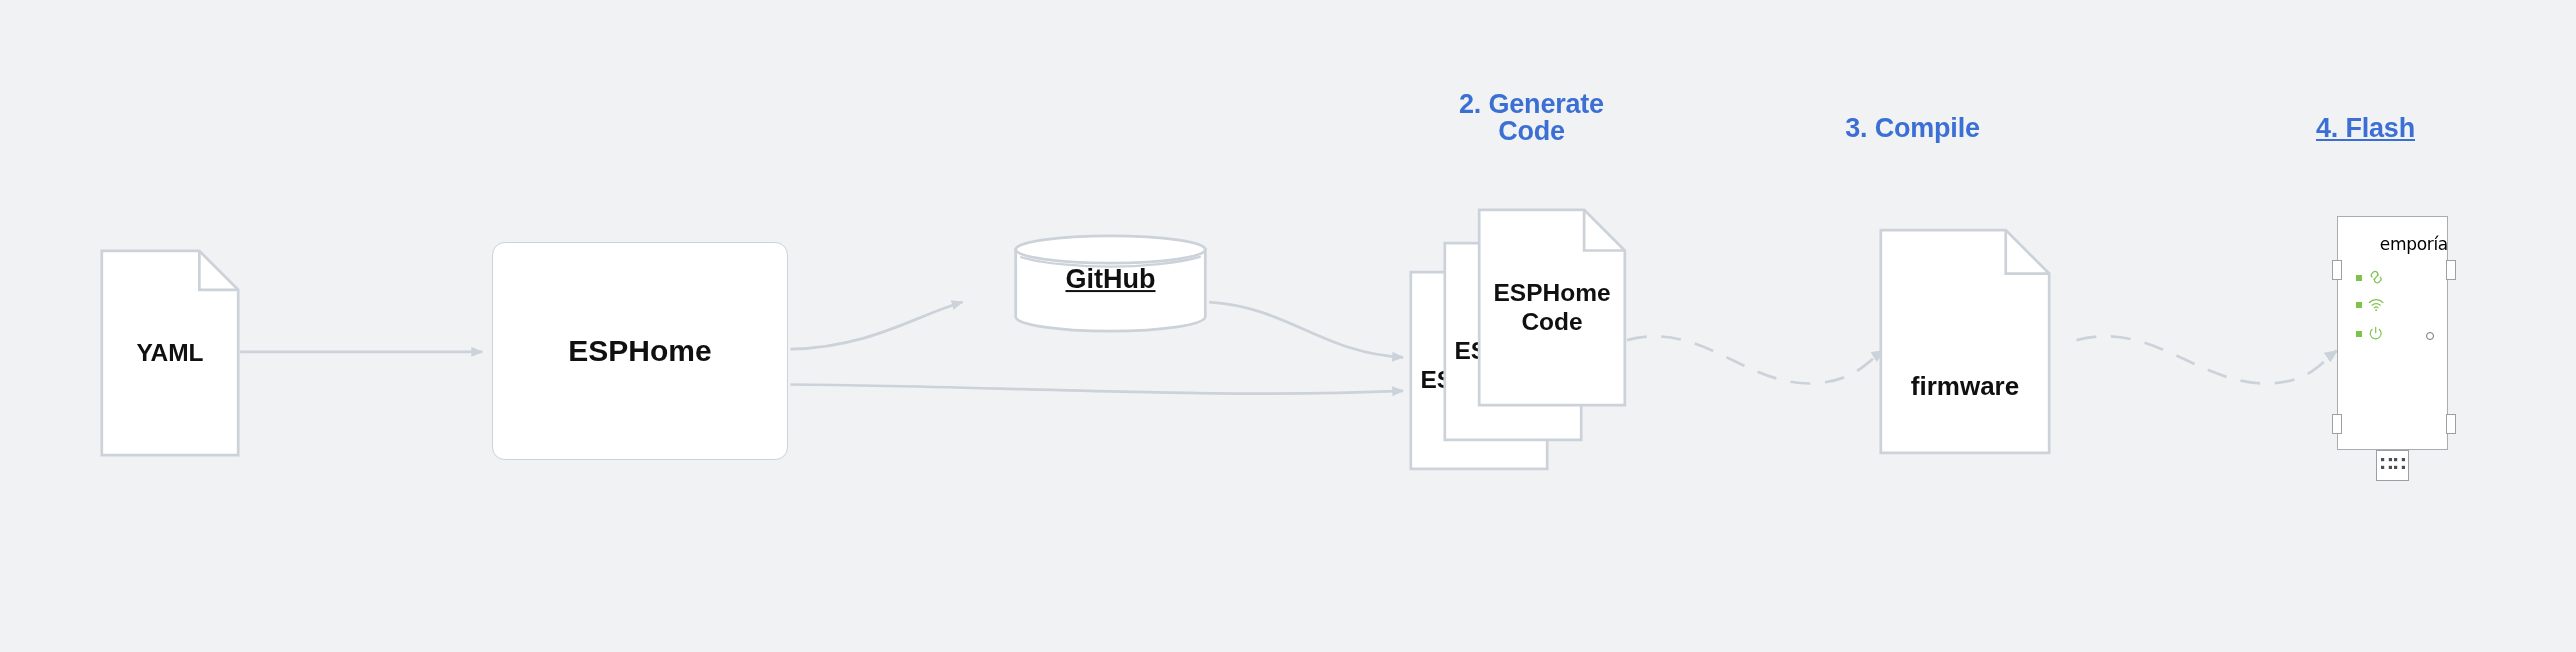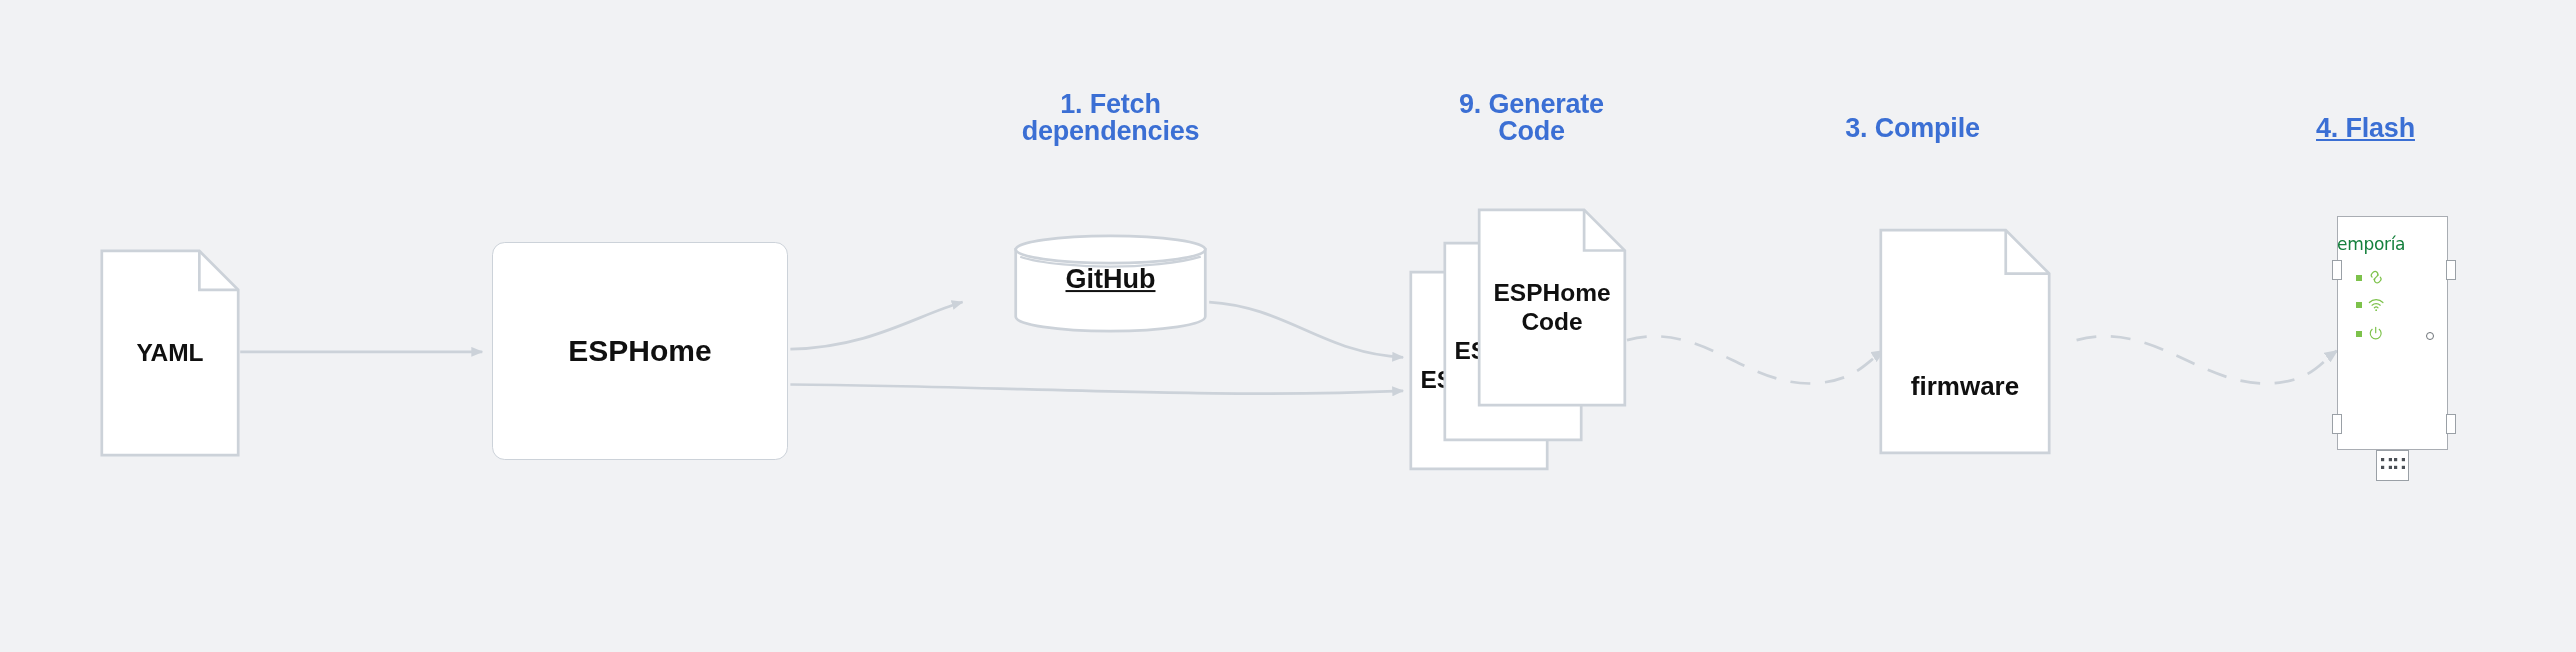--- a/index.html
+++ b/index.html
@@ -76,23 +76,23 @@
     left: 9px; top: 0;
     width: 111px; height: 234px;
     background: #fff;
     border: 1.8px solid #a9adb3;
     box-sizing: border-box;
   }
   .device-logo {
     position: absolute;
     left: 9px; top: 0;
     width: 111px;
-    text-align: left;
+    text-align: right;
     font-size: 17px;
-    color: #15803d;
+    color: #000000;
     font-family: "DejaVu Sans", sans-serif;
     letter-spacing: -0.3px;
   }
   .tab {
     position: absolute;
     width: 10px; height: 20px;
     background: #fff;
     border: 1.8px solid #9aa0a6;
     box-sizing: border-box;
   }
@@ -149,27 +149,23 @@
 
     <g>
       <path d="M1795,375 C1880,352 1930,432 2010,422 C2050,417 2060,398 2078,387" fill="none" stroke="#ccd2d9" stroke-width="3" stroke-dasharray="22 16" marker-end="url(#ah2)"></path>
     </g>
 
     <g>
       <path d="M2291,375 C2380,352 2430,432 2515,422 C2552,417 2562,398 2578,387" fill="none" stroke="#ccd2d9" stroke-width="3" stroke-dasharray="22 16" marker-end="url(#ah2)"></path>
     </g>
   </svg>
 
-  <div class="step-label" style="left:1011px; top:91px; width:199px;">
-    <span>1. Fetch</span>
-    <span>dependencies</span>
-  </div>
 
   <div class="step-label" style="left:1432px; top:91px; width:199px;">
-    <span>9. Generate</span>
+    <span>2. Generate</span>
     <span>Code</span>
   </div>
 
   <div class="step-label" style="left:1813px; top:115px; width:199px;">
     <span>3. Compile</span>
   </div>
 
   <div class="step-label" style="left:2266px; top:115px; width:199px;text-decoration:underline;">
     <span>4. Flash</span>
   </div>

